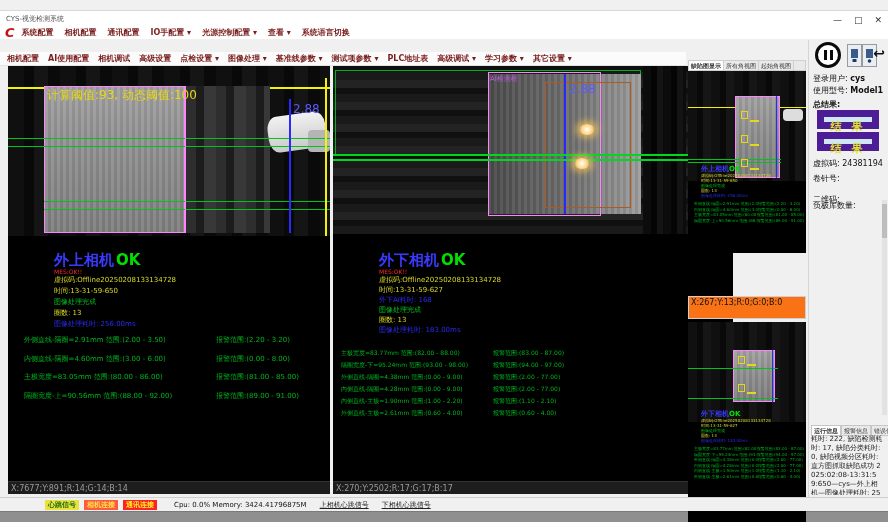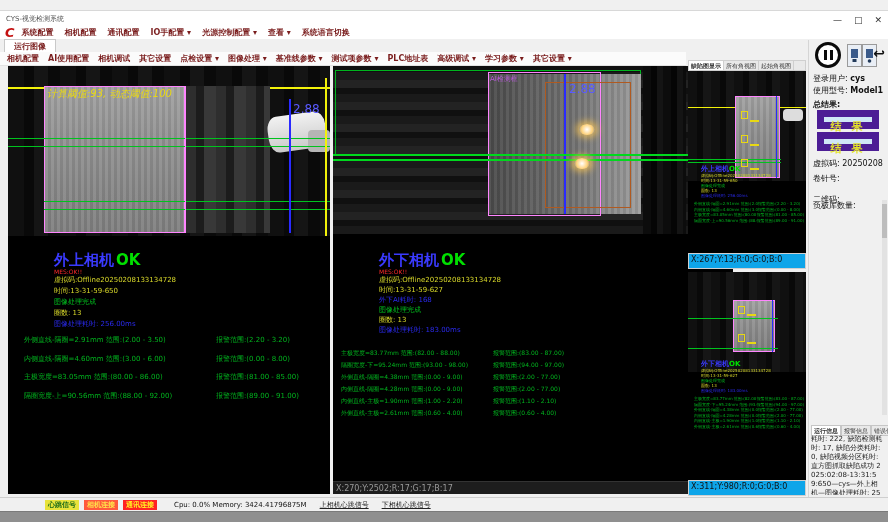--- a/index.html
+++ b/index.html
@@ -34,21 +34,21 @@
           background:repeating-linear-gradient(0deg,#1a1a1a 0 8px,#101010 8px 14px,#232323 14px 22px);}
   .hline{position:absolute;left:0;right:0;}
   .y2{height:2px;background:#f2f20a;}
   .g1{height:1px;background:#00c31e;}
   .g2{height:2px;background:#00d81e;}
   .vline{position:absolute;}
   .prod{position:absolute;border:1px solid #ff85ff;box-sizing:border-box;
         background:linear-gradient(180deg,#a0a0a0,#8e8e8e 45%,#7e7e7e);
         background-image:repeating-linear-gradient(90deg,rgba(255,255,255,.07) 0 3px,rgba(0,0,0,.06) 3px 6px),
                          linear-gradient(180deg,#a0a0a0,#8e8e8e 45%,#7e7e7e);}
-  .lab-y{position:absolute;font-size:10px;color:#e8d813;white-space:nowrap;font-style:italic;}
+  .lab-y{position:absolute;font-size:12px;color:#e8d813;white-space:nowrap;}
   .lab-b{position:absolute;font-size:12px;color:#5a5aff;white-space:nowrap;}
   .lab-p{position:absolute;font-size:7px;color:#b95ad9;white-space:nowrap;}
 
   .ovl{position:absolute;left:46px;top:186px;white-space:nowrap;}
   .ov-title{line-height:16px;}
   .ov-cam{font-size:15px;font-weight:bold;color:#3a3aff;}
   .ov-ok{font-size:15px;font-weight:bold;color:#00e000;margin-left:2px;}
   .ov-mes{font-size:6px;color:#ff2a2a;line-height:7px;}
   .ov-line{font-size:7px;line-height:11px;}
   .view-mid .ov-line{line-height:10px;}
@@ -66,21 +66,21 @@
 
   
   .scol{position:absolute;left:688px;top:60px;width:118px;}
   .stabs{display:flex;height:11px;background:#e9e9e9;border:1px solid #cfcfcf;box-sizing:border-box;}
   .stab{font-size:6px;padding:0 2px;line-height:9px;color:#333;border-right:1px solid #cfcfcf;white-space:nowrap;}
   .stab.active{background:#fff;font-weight:bold;}
   .simg{position:relative;width:118px;height:182px;background:#000;overflow:hidden;}
   .simg2{position:relative;width:118px;height:208px;background:#000;overflow:hidden;margin-top:3px;}
   .sphoto{position:absolute;left:0;top:0;width:100%;height:110px;
           background:repeating-linear-gradient(90deg,#101010 0 9px,#090909 9px 15px,#161616 15px 23px);}
-  .sstatus{height:16px;background:#0ea5e9;color:#111;font-size:8px;line-height:12px;padding-left:2px;border:1px solid #cfcfcf;box-sizing:border-box;white-space:nowrap;}
+  .sstatus{height:23px;background:#f97316;color:#111;font-size:8px;line-height:12px;padding-left:2px;border:1px solid #cfcfcf;box-sizing:border-box;white-space:nowrap;margin-top:43px;}
   .sovl{position:absolute;left:13px;top:94px;white-space:nowrap;}
   .s-title{font-size:7px;font-weight:bold;line-height:8px;}
   .s-line{font-size:4px;line-height:5px;}
   .srows{position:absolute;left:6px;width:110px;}
   .srow{display:flex;height:5.5px;font-size:4px;color:#00b41e;white-space:nowrap;}
   .srow .mm{width:64px;overflow:hidden;}
   .ybox{position:absolute;width:7px;height:8px;border:1px solid #e8d813;box-sizing:border-box;}
   .ydash{position:absolute;width:9px;height:2px;background:#e8d813;}
 
   
@@ -133,29 +133,26 @@
     <span class="logo">C</span>
     <span class="menu-item">系统配置</span>
     <span class="menu-item">相机配置</span>
     <span class="menu-item">通讯配置</span>
     <span class="menu-item">IO手配置 ▾</span>
     <span class="menu-item">光源控制配置 ▾</span>
     <span class="menu-item">查看 ▾</span>
     <span class="menu-item">系统语言切换</span>
   </div>
 
-  <div class="tabrow">
-    <div class="tab">运行图像</div>
-  </div>
 
   <div class="toolbar">
     <span class="tool-item">相机配置</span>
     <span class="tool-item">AI使用配置</span>
     <span class="tool-item">相机调试</span>
-    <span class="tool-item">其它设置</span>
+    <span class="tool-item">高级设置</span>
     <span class="tool-item">点检设置 ▾</span>
     <span class="tool-item">图像处理 ▾</span>
     <span class="tool-item">基准线参数 ▾</span>
     <span class="tool-item">测试项参数 ▾</span>
     <span class="tool-item">PLC地址表</span>
     <span class="tool-item">高级调试 ▾</span>
     <span class="tool-item">学习参数 ▾</span>
     <span class="tool-item">其它设置 ▾</span>
   </div>
 
@@ -201,20 +198,21 @@
       <div class="mrow">
             <span class="mm">主极宽度=83.05mm 范围:(80.00 - 86.00)</span>
             <span>报警范围:(81.00 - 85.00)</span>
           </div>
       <div class="mrow">
             <span class="mm">隔圈宽度-上=90.56mm 范围:(88.00 - 92.00)</span>
             <span>报警范围:(89.00 - 91.00)</span>
           </div>
     </div>
 
+    <div class="view-status">X:7677;Y:891;R:14;G:14;B:14</div>
   </div>
 
   <div class="view view-mid">
     <div class="photo2">
       <div style="position:absolute;left:2px;top:4px;width:306px;height:86px;border:1px solid #00b41e;box-sizing:border-box"></div>
       <div class="prod" style="left:155px;top:8px;width:153px;height:140px;border:none;background:linear-gradient(90deg,#4a4a4a,#707070 55%,#9e9e9e);background-image:repeating-linear-gradient(90deg,rgba(255,255,255,.06) 0 3px,rgba(0,0,0,.07) 3px 6px),linear-gradient(90deg,#4a4a4a,#707070 55%,#9e9e9e)"></div>
       <div style="position:absolute;left:310px;top:0;width:43px;height:168px;background:repeating-linear-gradient(90deg,#0c0c0c 0 8px,#050505 8px 14px,#141414 14px 20px)"></div>
       <div style="position:absolute;left:155px;top:6px;width:113px;height:144px;border:1px solid #ff85ff;box-sizing:border-box"></div>
       <div style="position:absolute;left:212px;top:16px;width:86px;height:126px;border:1px solid #b05a20;box-sizing:border-box"></div>
       <div class="vline" style="left:231px;top:8px;width:2px;height:140px;background:#2a2aff"></div>
@@ -396,21 +394,21 @@
       <span>登录用户:</span>
       <span class="rp-label-b">cys</span>
     </div>
     <div class="rp-row" style="top:45px">
       <span>使用型号:</span>
       <span class="rp-label-b">Model1</span>
     </div>
     <div class="rp-row rp-label-b" style="top:59px">总结果:</div>
     <div class="result-box" style="top:70px">结 果</div>
     <div class="result-box" style="top:92px">结 果</div>
-    <div class="rp-row" style="top:118px">虚拟码: 20250208</div>
+    <div class="rp-row" style="top:118px">虚拟码: 24381194</div>
     <div class="rp-row" style="top:133px">卷针号:</div>
     <div class="rp-row" style="top:154px">二维码:</div>
     <div class="rp-row" style="top:160px">负极库数量:</div>
 
     <div class="rscroll">
           <div class="thumb"></div>
         </div>
 
     <div class="rlog-tabs">
       <div class="rlog-tab active">运行信息</div>

